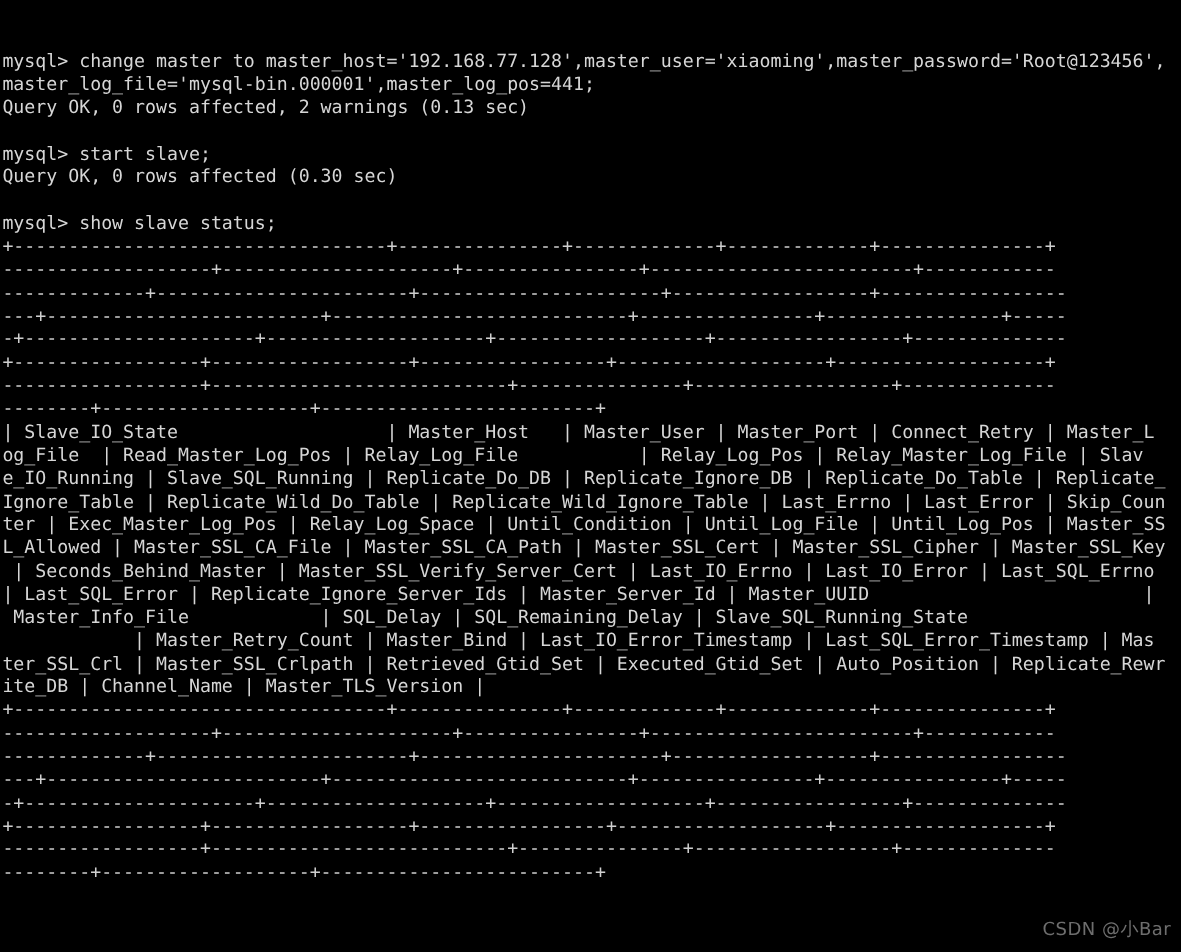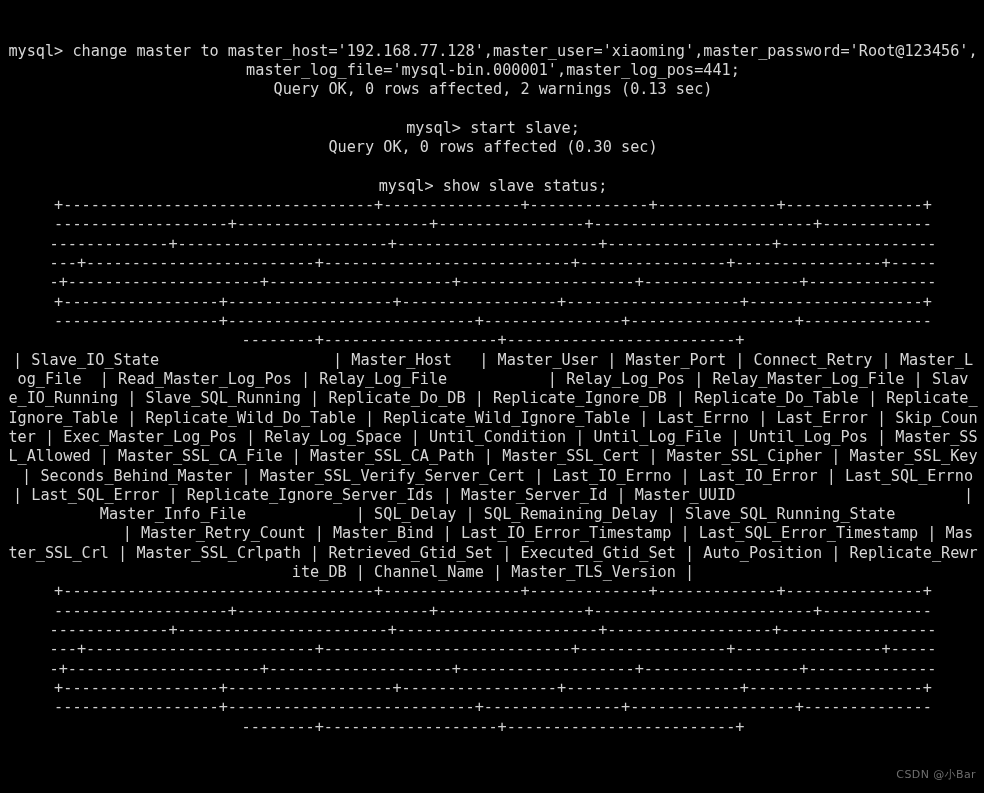--- a/index.html
+++ b/index.html
@@ -21,41 +21,40 @@
     color: #d6d6d6;
     font-family: "DejaVu Sans Mono", "Liberation Mono", monospace;
     font-size: 15.4px;
     line-height: 19.32px;
     letter-spacing: 0px;
     padding: 3px 0 0 2px;
     box-sizing: border-box;
     position: relative;
     white-space: pre;
     overflow: hidden;
-    text-align: center;
   }
   .tline {
     display: block;
     white-space: pre;
     height: 19.32px;
     font-family: "DejaVu Sans Mono", "Liberation Mono", monospace;
     color: #d6d6d6;
   }
   .tline.sep {
     color: #cfcfcf;
   }
   .tline.blank {
     height: 19.32px;
   }
   #watermark {
     position: absolute;
     right: 8px;
     bottom: 3px;
     font-family: "DejaVu Sans", "Liberation Sans", sans-serif;
-    font-size: 11px;
+    font-size: 15px;
     color: #6e6e6e;
     letter-spacing: 0.4px;
     white-space: pre;
     pointer-events: none;
   }
 </style>
 </head>
 <body>
 
 <div id="terminal">

